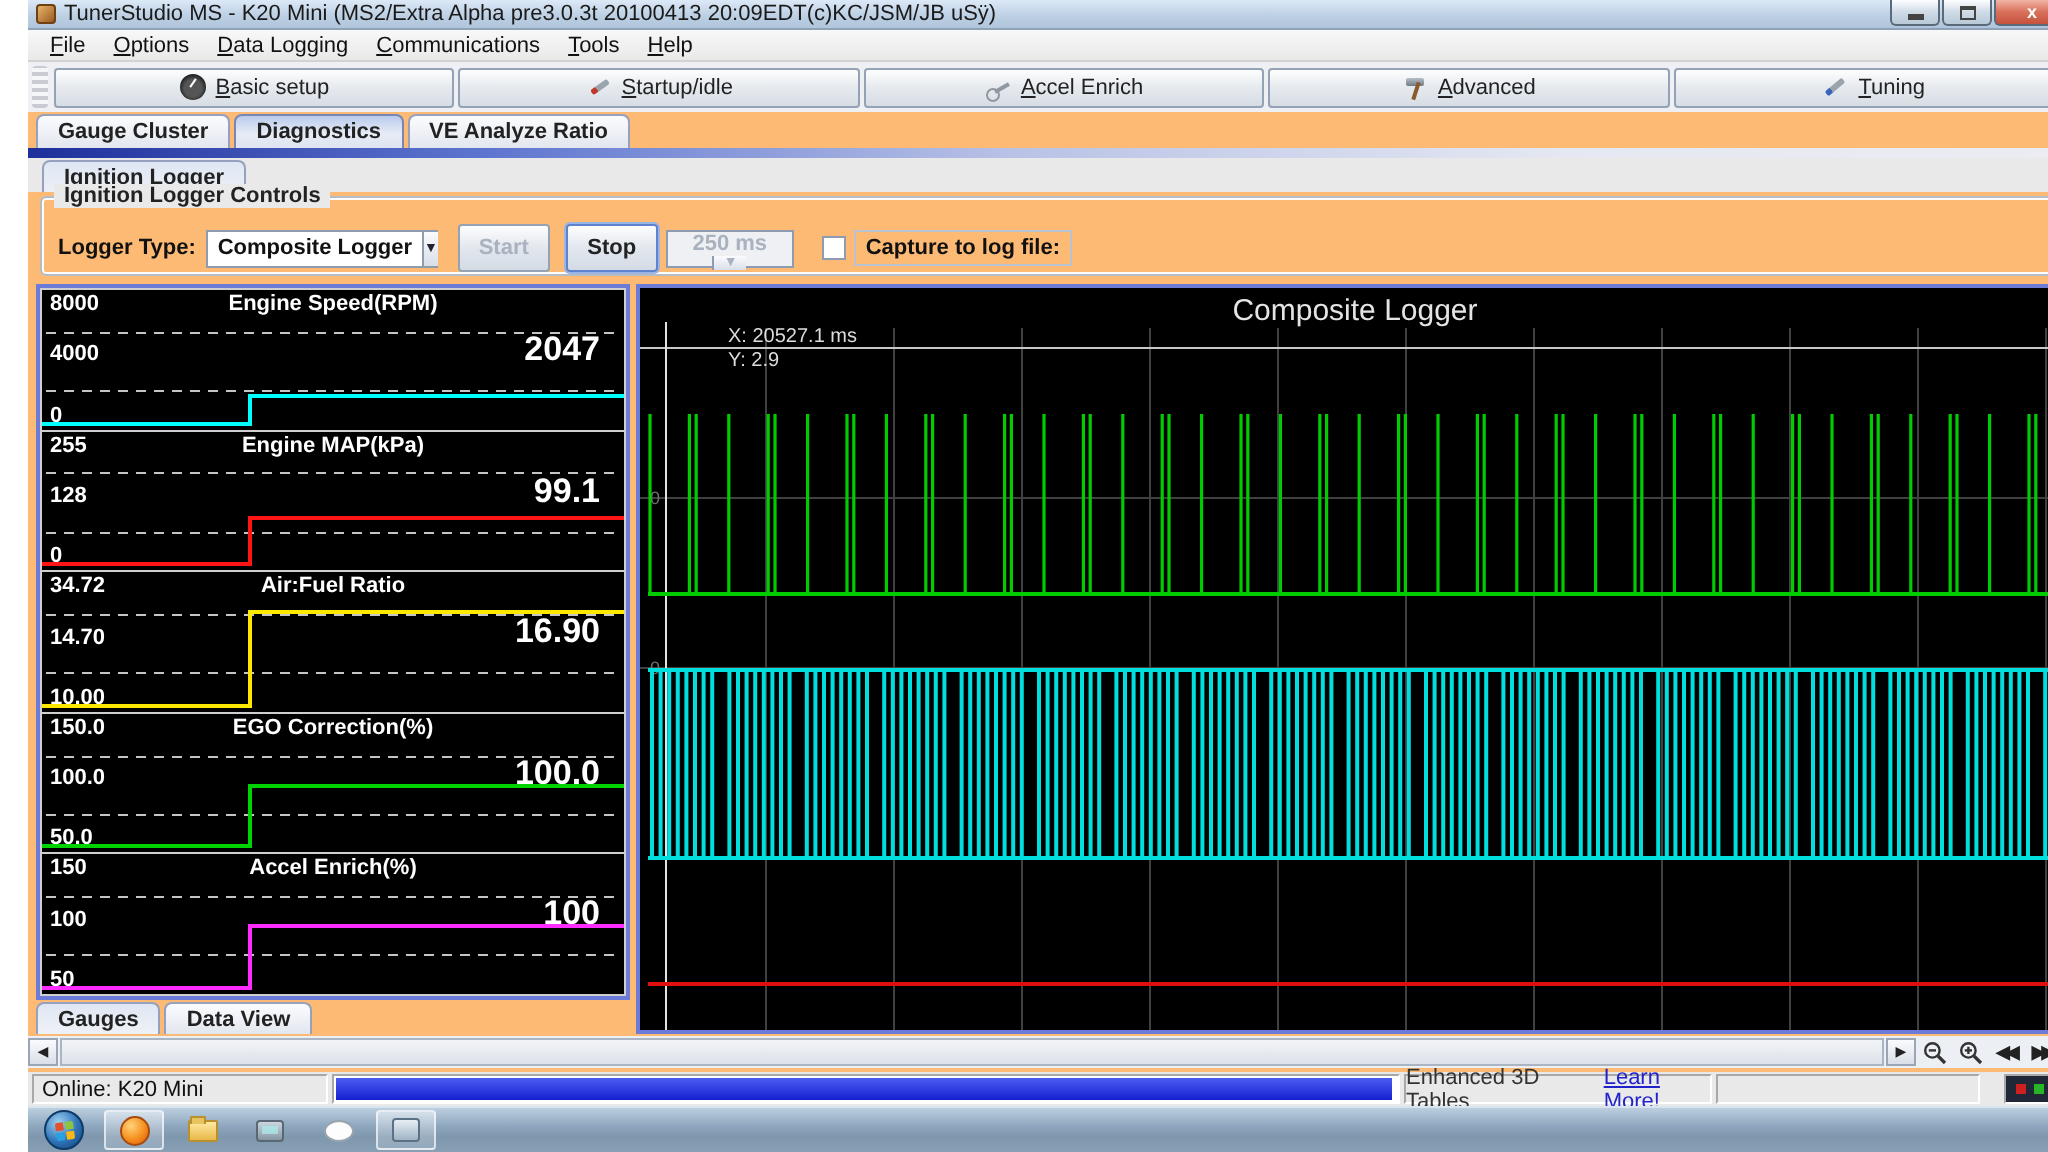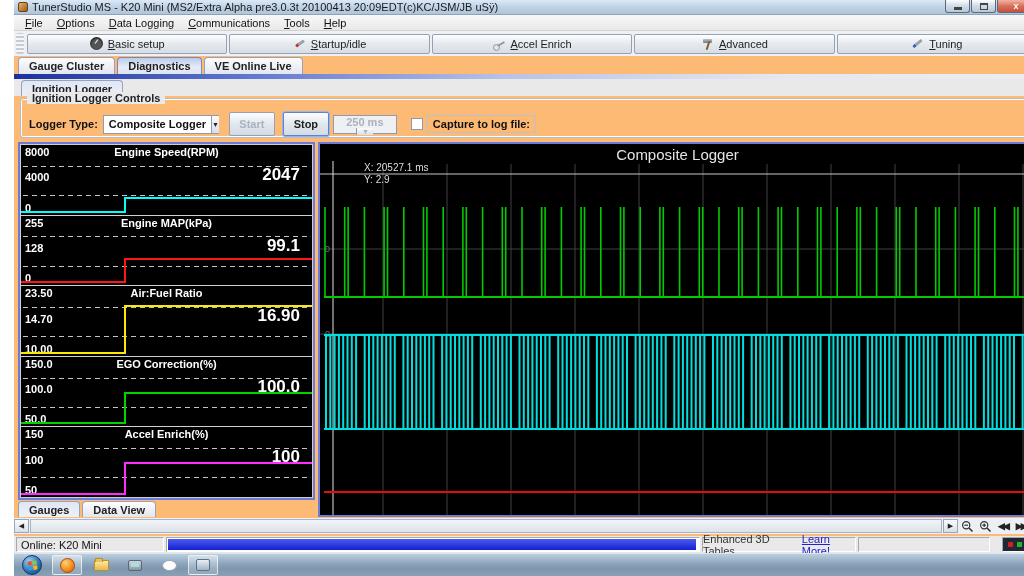--- a/index.html
+++ b/index.html
@@ -235,21 +235,21 @@
       </span>
       <span class="tool-btn">
         <span class="tool-icon icon-tuning"></span>
         <span><u>T</u>uning</span>
       </span>
     </div>
 
   <div class="tabs-row">
       <span class="tab">Gauge Cluster</span>
       <span class="tab selected">Diagnostics</span>
-      <span class="tab">VE Online Live</span>
+      <span class="tab">VE Analyze Ratio</span>
     </div>
   <div class="blue-strip"></div>
 
   <div class="subtab-row">
     <span class="subtab">Ignition Logger</span>
   </div>
 
   <div class="groupbox">
     <span class="group-title">Ignition Logger Controls</span>
     <div class="controls-row">
@@ -289,21 +289,21 @@
         <span class="g-min">0</span>
         <span class="g-value" style="color: rgb(255, 255, 255);">99.1</span>
         <span class="g-dash" style="top: 30%;"></span>
         <span class="g-dash" style="top: 72%;"></span>
         <span class="tr-pre" style="left: 0px; width: 35.5%; bottom: 2px; height: 2px; background: rgb(255, 21, 21);"></span>
         <span class="tr-step" style="left: 35.5%; width: 2px; top: 61.1%; bottom: 2px; background: rgb(255, 21, 21);"></span>
         <span class="tr-post" style="left: 35.5%; right: 0px; top: 61.1%; height: 2px; background: rgb(255, 21, 21);"></span>
       </div>
       <div class="strip">
         <span class="g-title">Air:Fuel Ratio</span>
-        <span class="g-max">23.50</span>
+        <span class="g-max">34.72</span>
         <span class="g-mid">14.70</span>
         <span class="g-min">10.00</span>
         <span class="g-value" style="color: rgb(255, 255, 255); text-align: center;">16.90</span>
         <span class="g-dash" style="top: 30%;"></span>
         <span class="g-dash" style="top: 72%;"></span>
         <span class="tr-pre" style="left: 0px; width: 35.5%; bottom: 2px; height: 2px; background: rgb(255, 232, 0);"></span>
         <span class="tr-step" style="left: 35.5%; width: 2px; top: 26.6%; bottom: 2px; background: rgb(255, 232, 0);"></span>
         <span class="tr-post" style="left: 35.5%; right: 0px; top: 26.6%; height: 2px; background: rgb(255, 232, 0);"></span>
       </div>
       <div class="strip">

